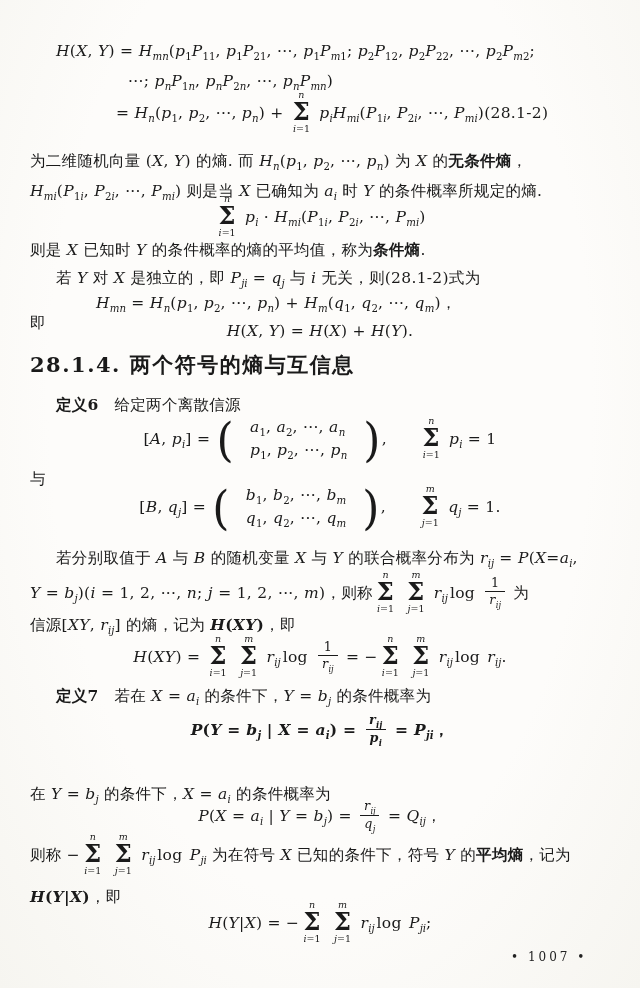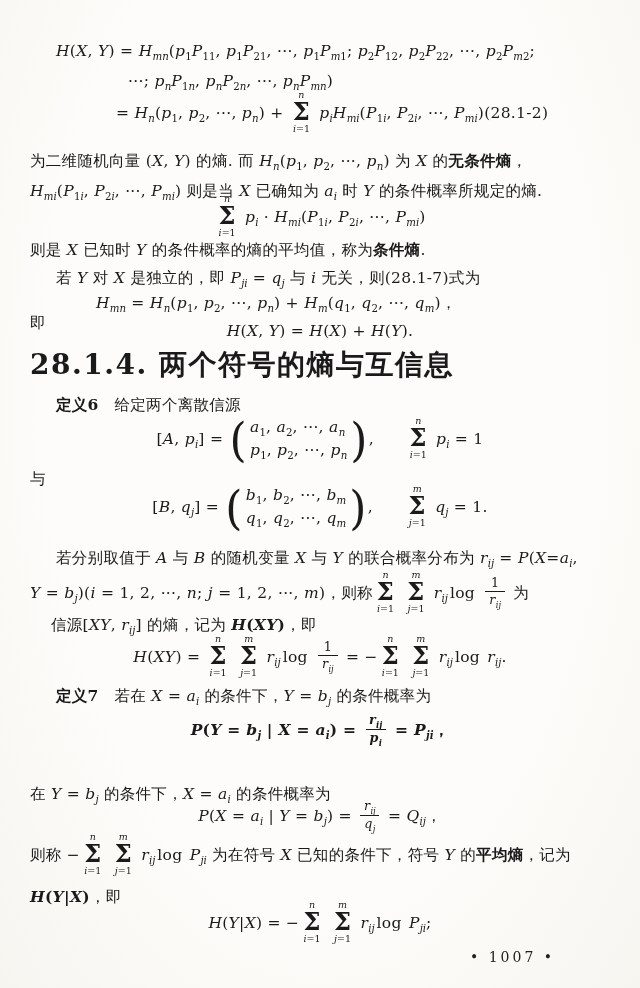--- a/index.html
+++ b/index.html
@@ -15,41 +15,41 @@
     background:radial-gradient(ellipse at 50% 40%, #fdfcfa 60%, #f6f5f0 100%);
   }
   .line{
     position:absolute;
     white-space:nowrap;
     font-size:15.5px;
     line-height:30px;
     letter-spacing:0.3px;
   }
   .center{left:29px;width:582px;text-align:center;}
-  .heading{font-size:28px;font-weight:700;letter-spacing:1.5px;}
-  .pagenum{font-size:14px;letter-spacing:3px;color:#222;}
+  .heading{font-size:21px;font-weight:700;letter-spacing:1.5px;}
+  .pagenum{font-size:12px;letter-spacing:3px;color:#222;margin-left:41px;}
   .it{font-style:italic;}
   .mb{font-weight:700;}
   .mrm{font-style:normal;margin:4px 2px;}
   sub.msub{font-size:0.66em;line-height:0;letter-spacing:0;}
   .msum{
     display:inline-flex;flex-direction:column;align-items:center;
     vertical-align:middle;margin:0 4px;position:relative;top:-2px;line-height:1;
   }
   .mlim{font-size:9.5px;line-height:1;letter-spacing:0;}
   .msig{font-size:24px;line-height:1;font-weight:600;font-style:normal;}
   .mfrac{
     display:inline-flex;flex-direction:column;align-items:center;
     vertical-align:middle;margin:0 3px;position:relative;top:-2px;line-height:1;
   }
   .mnum,.mden{font-size:0.82em;line-height:1.3;padding:0 4px;}
   .mden{border-top:1.3px solid #1a1a1a;}
   .mmat{display:inline-flex;align-items:center;vertical-align:middle;margin:0 1px;}
   .mparen{font-size:44px;font-weight:300;line-height:0.95;font-style:normal;transform:scaleY(1.05);}
-  .mrows{display:inline-flex;flex-direction:column;row-gap:6px;margin:0 3px;text-align:left;line-height:1.1;}
+  .mrows{display:inline-flex;flex-direction:column;row-gap:6px;margin:0 16px;text-align:left;line-height:1.1;}
 </style>
 </head>
 <body>
 
 <div class="page">
   <div id="content">
       <div class="line" style="top: 36px; left: 56px;"><span class="it">H</span><span>(</span><span class="it">X</span><span>, </span><span class="it">Y</span><span>) = </span><span class="it">H</span><sub class="msub"><span class="it">mn</span></sub><span>(</span><span class="it">p</span><sub class="msub"><span>1</span></sub><span class="it">P</span><sub class="msub"><span>11</span></sub><span>, </span><span class="it">p</span><sub class="msub"><span>1</span></sub><span class="it">P</span><sub class="msub"><span>21</span></sub><span>, ···, </span><span class="it">p</span><sub class="msub"><span>1</span></sub><span class="it">P</span><sub class="msub"><span class="it">m</span><span>1</span></sub><span>; </span><span class="it">p</span><sub class="msub"><span>2</span></sub><span class="it">P</span><sub class="msub"><span>12</span></sub><span>, </span><span class="it">p</span><sub class="msub"><span>2</span></sub><span class="it">P</span><sub class="msub"><span>22</span></sub><span>, ···, </span><span class="it">p</span><sub class="msub"><span>2</span></sub><span class="it">P</span><sub class="msub"><span class="it">m</span><span>2</span></sub><span>;</span></div>
       <div class="line" style="top: 66px; left: 128px;"><span>···; </span><span class="it">p</span><sub class="msub"><span class="it">n</span></sub><span class="it">P</span><sub class="msub"><span>1</span><span class="it">n</span></sub><span>, </span><span class="it">p</span><sub class="msub"><span class="it">n</span></sub><span class="it">P</span><sub class="msub"><span>2</span><span class="it">n</span></sub><span>, ···, </span><span class="it">p</span><sub class="msub"><span class="it">n</span></sub><span class="it">P</span><sub class="msub"><span class="it">mn</span></sub><span>)</span></div>
       <div class="line" style="top: 92px; left: 116px;"><span>= </span><span class="it">H</span><sub class="msub"><span class="it">n</span></sub><span>(</span><span class="it">p</span><sub class="msub"><span>1</span></sub><span>, </span><span class="it">p</span><sub class="msub"><span>2</span></sub><span>, ···, </span><span class="it">p</span><sub class="msub"><span class="it">n</span></sub><span>) + </span><span class="msum">
           <span class="mlim"><span class="it">n</span></span>
@@ -57,21 +57,21 @@
           <span class="mlim"><span class="it">i</span><span>=1</span></span>
         </span><span> </span><span class="it">p</span><sub class="msub"><span class="it">i</span></sub><span class="it">H</span><sub class="msub"><span class="it">mi</span></sub><span>(</span><span class="it">P</span><sub class="msub"><span>1</span><span class="it">i</span></sub><span>, </span><span class="it">P</span><sub class="msub"><span>2</span><span class="it">i</span></sub><span>, ···, </span><span class="it">P</span><sub class="msub"><span class="it">mi</span></sub><span>)(28.1-2)</span></div>
       <div class="line" style="top: 146px; left: 30px;"><span>为二维随机向量 (</span><span class="it">X</span><span>, </span><span class="it">Y</span><span>) 的熵. 而 </span><span class="it">H</span><sub class="msub"><span class="it">n</span></sub><span>(</span><span class="it">p</span><sub class="msub"><span>1</span></sub><span>, </span><span class="it">p</span><sub class="msub"><span>2</span></sub><span>, ···, </span><span class="it">p</span><sub class="msub"><span class="it">n</span></sub><span>) 为 </span><span class="it">X</span><span> 的</span><span class="mb"><span>无条件熵</span></span><span>，</span></div>
       <div class="line" style="top: 176px; left: 30px;"><span class="it">H</span><sub class="msub"><span class="it">mi</span></sub><span>(</span><span class="it">P</span><sub class="msub"><span>1</span><span class="it">i</span></sub><span>, </span><span class="it">P</span><sub class="msub"><span>2</span><span class="it">i</span></sub><span>, ···, </span><span class="it">P</span><sub class="msub"><span class="it">mi</span></sub><span>) 则是当 </span><span class="it">X</span><span> 已确知为 </span><span class="it">a</span><sub class="msub"><span class="it">i</span></sub><span> 时 </span><span class="it">Y</span><span> 的条件概率所规定的熵.</span></div>
       <div class="line center" style="top: 196px;"><span class="msum">
           <span class="mlim"><span class="it">n</span></span>
           <span class="msig">Σ</span>
           <span class="mlim"><span class="it">i</span><span>=1</span></span>
         </span><span> </span><span class="it">p</span><sub class="msub"><span class="it">i</span></sub><span> · </span><span class="it">H</span><sub class="msub"><span class="it">mi</span></sub><span>(</span><span class="it">P</span><sub class="msub"><span>1</span><span class="it">i</span></sub><span>, </span><span class="it">P</span><sub class="msub"><span>2</span><span class="it">i</span></sub><span>, ···, </span><span class="it">P</span><sub class="msub"><span class="it">mi</span></sub><span>)</span></div>
       <div class="line" style="top: 235px; left: 30px;"><span>则是 </span><span class="it">X</span><span> 已知时 </span><span class="it">Y</span><span> 的条件概率的熵的平均值，称为</span><span class="mb"><span>条件熵</span></span><span>.</span></div>
-      <div class="line" style="top: 263px; left: 56px;"><span>若 </span><span class="it">Y</span><span> 对 </span><span class="it">X</span><span> 是独立的，即 </span><span class="it">P</span><sub class="msub"><span class="it">ji</span></sub><span> = </span><span class="it">q</span><sub class="msub"><span class="it">j</span></sub><span> 与 </span><span class="it">i</span><span> 无关，则(28.1-7)式为</span></div>
+      <div class="line" style="top: 263px; left: 56px;"><span>若 </span><span class="it">Y</span><span> 对 </span><span class="it">X</span><span> 是独立的，即 </span><span class="it">P</span><sub class="msub"><span class="it">ji</span></sub><span> = </span><span class="it">q</span><sub class="msub"><span class="it">j</span></sub><span> 与 </span><span class="it">i</span><span> 无关，则(28.1-2)式为</span></div>
       <div class="line" style="top: 288px; left: 96px;"><span class="it">H</span><sub class="msub"><span class="it">mn</span></sub><span> = </span><span class="it">H</span><sub class="msub"><span class="it">n</span></sub><span>(</span><span class="it">p</span><sub class="msub"><span>1</span></sub><span>, </span><span class="it">p</span><sub class="msub"><span>2</span></sub><span>, ···, </span><span class="it">p</span><sub class="msub"><span class="it">n</span></sub><span>) + </span><span class="it">H</span><sub class="msub"><span class="it">m</span></sub><span>(</span><span class="it">q</span><sub class="msub"><span>1</span></sub><span>, </span><span class="it">q</span><sub class="msub"><span>2</span></sub><span>, ···, </span><span class="it">q</span><sub class="msub"><span class="it">m</span></sub><span>)，</span></div>
       <div class="line" style="top: 308px; left: 30px;"><span>即</span></div>
       <div class="line center" style="top: 316px;"><span class="it">H</span><span>(</span><span class="it">X</span><span>, </span><span class="it">Y</span><span>) = </span><span class="it">H</span><span>(</span><span class="it">X</span><span>) + </span><span class="it">H</span><span>(</span><span class="it">Y</span><span>).</span></div>
       <div class="line heading" style="top: 350px; left: 30px;"><span>28.1.4.  两个符号的熵与互信息</span></div>
       <div class="line" style="top: 390px; left: 56px; text-align: right;"><span class="mb"><span>定义6</span></span><span>　给定两个离散信源</span></div>
       <div class="line center" style="top: 418px;"><span>[</span><span class="it">A</span><span>, </span><span class="it">p</span><sub class="msub"><span class="it">i</span></sub><span>] = </span><span class="mmat">
           <span class="mparen">(</span>
           <span class="mrows">
             <span><span class="it">a</span><sub class="msub"><span>1</span></sub><span>, </span><span class="it">a</span><sub class="msub"><span>2</span></sub><span>, ···, </span><span class="it">a</span><sub class="msub"><span class="it">n</span></sub></span>
             <span><span class="it">p</span><sub class="msub"><span>1</span></sub><span>, </span><span class="it">p</span><sub class="msub"><span>2</span></sub><span>, ···, </span><span class="it">p</span><sub class="msub"><span class="it">n</span></sub></span>
@@ -101,21 +101,21 @@
           <span class="msig">Σ</span>
           <span class="mlim"><span class="it">i</span><span>=1</span></span>
         </span><span> </span><span class="msum">
           <span class="mlim"><span class="it">m</span></span>
           <span class="msig">Σ</span>
           <span class="mlim"><span class="it">j</span><span>=1</span></span>
         </span><span> </span><span class="it">r</span><sub class="msub"><span class="it">ij</span></sub><span class="mrm">log</span><span> </span><span class="mfrac">
           <span class="mnum"><span>1</span></span>
           <span class="mden"><span class="it">r</span><sub class="msub"><span class="it">ij</span></sub></span>
         </span><span> 为</span></div>
-      <div class="line" style="top: 610px; left: 30px; margin-left: 21px;"><span>信源[</span><span class="it">XY</span><span>, </span><span class="it">r</span><sub class="msub"><span class="it">ij</span></sub><span>] 的熵，记为 </span><span class="mb"><span class="it">H</span><span>(</span><span class="it">XY</span><span>)</span></span><span>，即</span></div>
+      <div class="line" style="top: 610px; left: 30px;"><span>信源[</span><span class="it">XY</span><span>, </span><span class="it">r</span><sub class="msub"><span class="it">ij</span></sub><span>] 的熵，记为 </span><span class="mb"><span class="it">H</span><span>(</span><span class="it">XY</span><span>)</span></span><span>，即</span></div>
       <div class="line center" style="top: 636px;"><span class="it">H</span><span>(</span><span class="it">XY</span><span>) = </span><span class="msum">
           <span class="mlim"><span class="it">n</span></span>
           <span class="msig">Σ</span>
           <span class="mlim"><span class="it">i</span><span>=1</span></span>
         </span><span> </span><span class="msum">
           <span class="mlim"><span class="it">m</span></span>
           <span class="msig">Σ</span>
           <span class="mlim"><span class="it">j</span><span>=1</span></span>
         </span><span> </span><span class="it">r</span><sub class="msub"><span class="it">ij</span></sub><span class="mrm">log</span><span> </span><span class="mfrac">
           <span class="mnum"><span>1</span></span>

